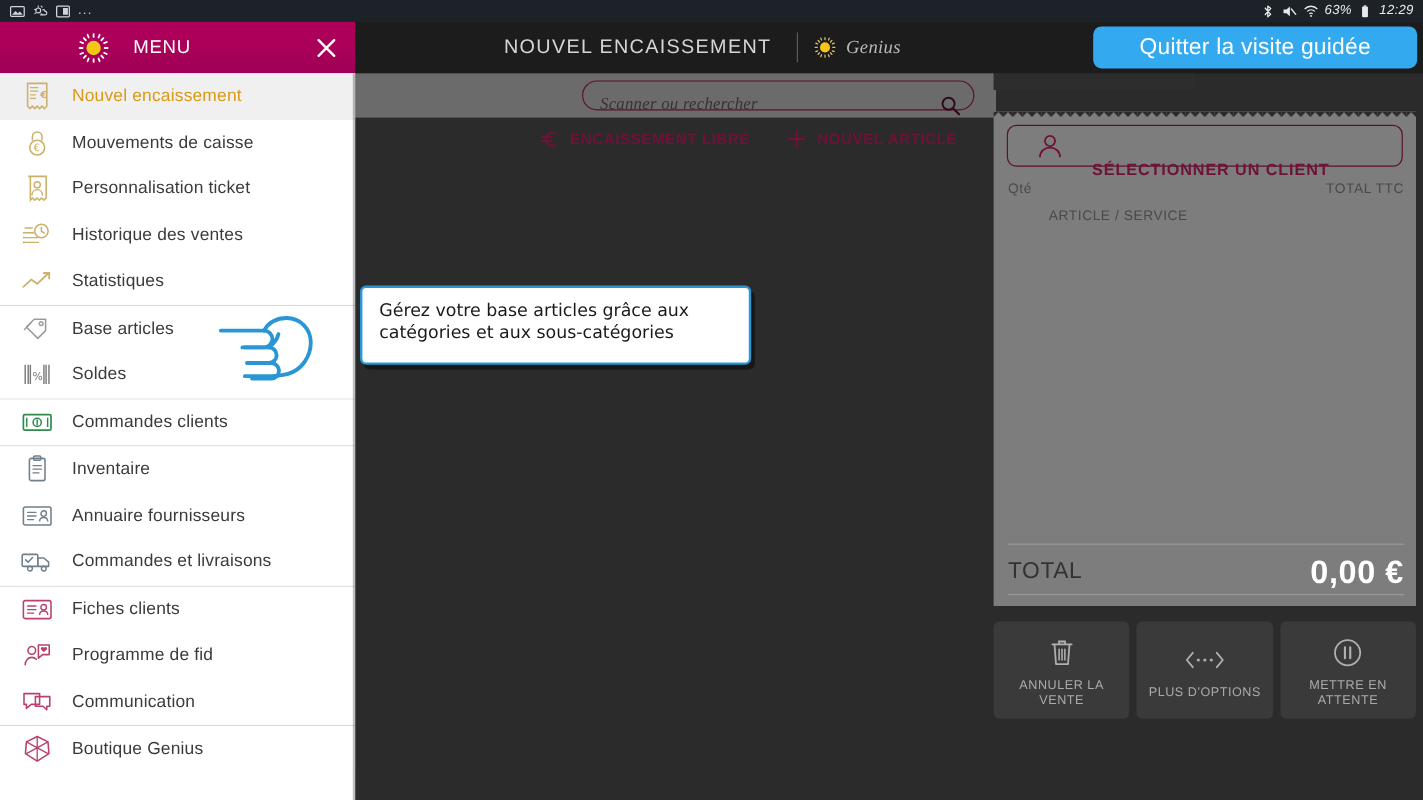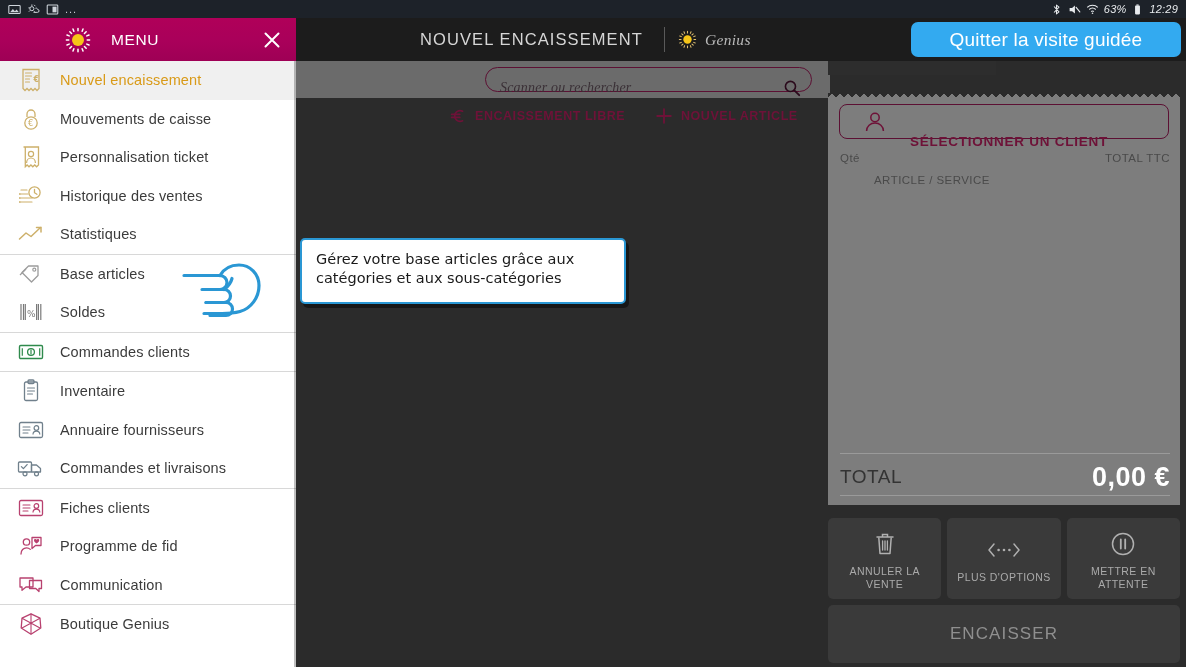--- a/index.html
+++ b/index.html
@@ -587,17 +587,14 @@
         <svg width="26" height="26" viewBox="0 0 26 26">
           <circle cx="13" cy="13" r="10.5" fill="none" stroke="#b0b0b0" stroke-width="1.5"></circle>
           <path d="M10.8 8.5v9M15.2 8.5v9" stroke="#b0b0b0" stroke-width="1.8" stroke-linecap="round"></path>
         </svg>
       </span>
       <span class="ca-label">METTRE EN
 ATTENTE</span>
     </div>
   </div>
 
-  <div class="encaisser">
-    <span>ENCAISSER</span>
-  </div>
 
 </div>
 
 </body></html>

